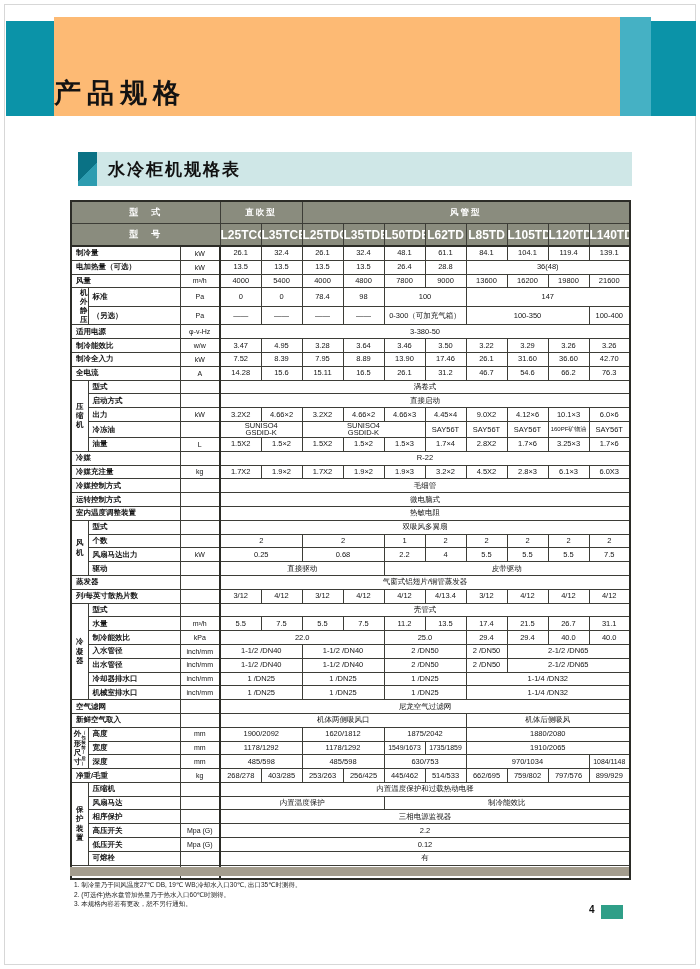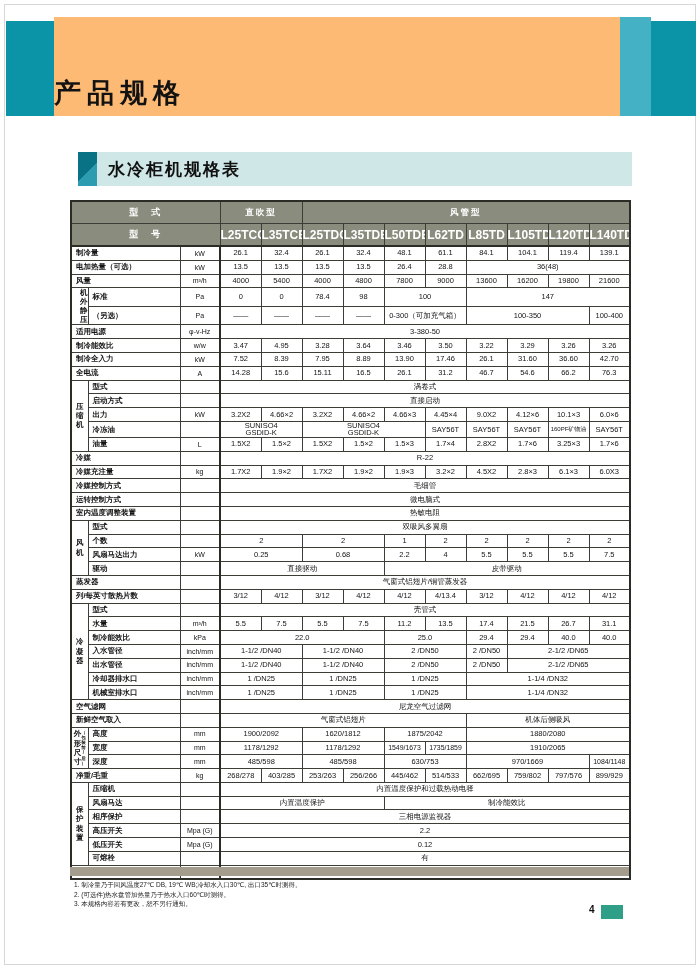--- a/index.html
+++ b/index.html
@@ -435,21 +435,21 @@
         <td class="val" colspan="4">1-1/4 /DN32</td>
       </tr>
       <tr>
         <td class="lbl" colspan="2">空气滤网</td>
         <td class="unit"></td>
         <td class="val dstart" colspan="10">尼龙空气过滤网</td>
       </tr>
       <tr>
         <td class="lbl" colspan="2">新鲜空气取入</td>
         <td class="unit"></td>
-        <td class="val dstart" colspan="6">气窗式铝翅片</td>
+        <td class="val dstart" colspan="6">机体两侧吸风口</td>
         <td class="val" colspan="4">机体后侧吸风</td>
       </tr>
       <tr>
         <td class="grp" rowspan="3"><span class="wrap"><span class="vmain">外
 形
 尺
 寸</span><span class="vnote">（
 包
 装
 前
@@ -471,30 +471,30 @@
         <td class="val" colspan="1" style="font-size: 6.9px;">1549/1673</td>
         <td class="val" colspan="1" style="font-size: 6.9px;">1735/1859</td>
         <td class="val" colspan="4">1910/2065</td>
       </tr>
       <tr>
         <td class="lbl" colspan="1">深度</td>
         <td class="unit">mm</td>
         <td class="val dstart" colspan="2">485/598</td>
         <td class="val" colspan="2">485/598</td>
         <td class="val" colspan="2">630/753</td>
-        <td class="val" colspan="3">970/1669</td>
+        <td class="val" colspan="3">970/1034</td>
         <td class="val" colspan="1" style="font-size: 6.9px;">1084/1148</td>
       </tr>
       <tr>
         <td class="lbl" colspan="2">净重/毛重</td>
         <td class="unit">kg</td>
         <td class="val dstart" colspan="1">268/278</td>
         <td class="val" colspan="1">403/285</td>
         <td class="val" colspan="1">253/263</td>
-        <td class="val" colspan="1">256/266</td>
+        <td class="val" colspan="1">256/425</td>
         <td class="val" colspan="1">445/462</td>
         <td class="val" colspan="1">514/533</td>
         <td class="val" colspan="1">662/695</td>
         <td class="val" colspan="1">759/802</td>
         <td class="val" colspan="1">797/576</td>
         <td class="val" colspan="1">899/929</td>
       </tr>
       <tr>
         <td class="grp" rowspan="6"><span class="wrap"><span class="vmain">保
 护

